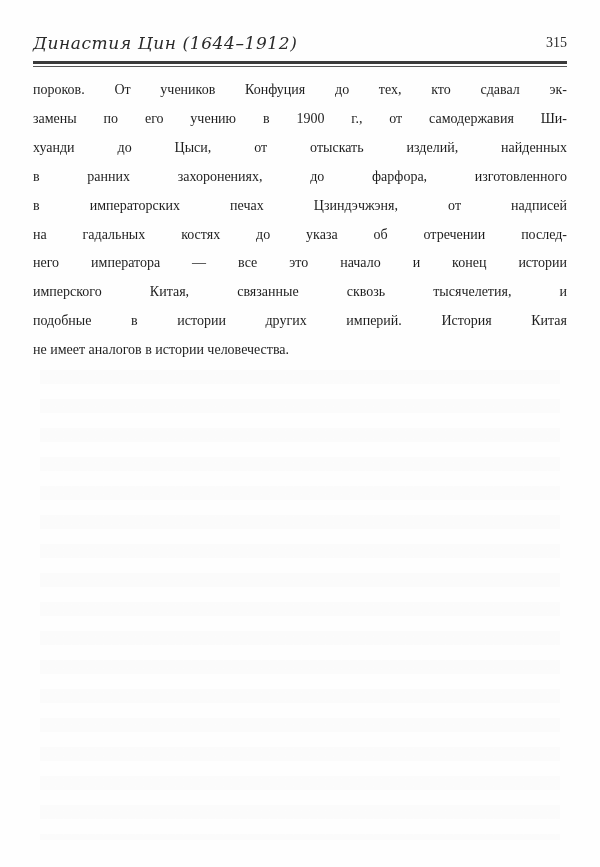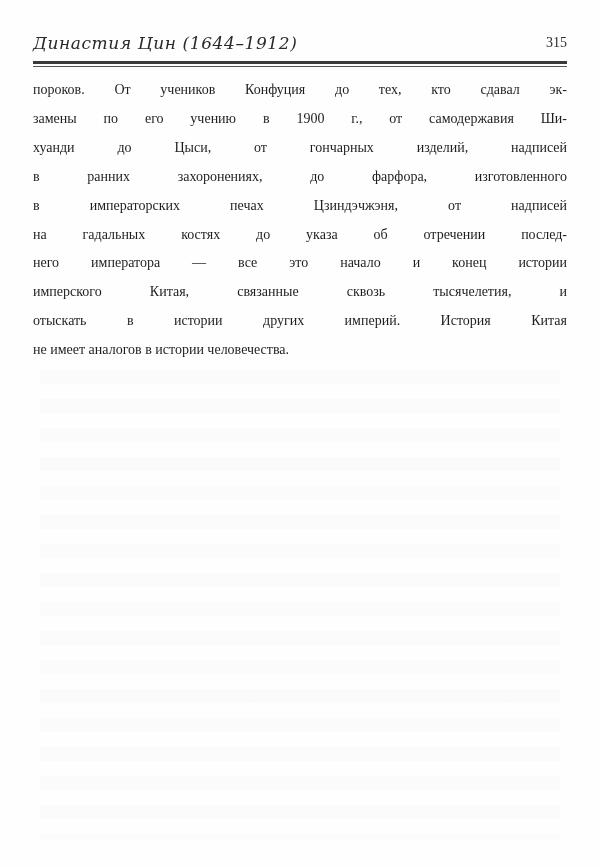--- a/index.html
+++ b/index.html
@@ -104,25 +104,25 @@
     <span class="running-title">Династия Цин (1644–1912)</span>
     <span class="page-number">315</span>
   </div>
 
   <div class="rule-thick"></div>
   <div class="rule-thin"></div>
 
   <div class="body-text">
     <span class="line">пороков. От учеников Конфуция до тех, кто сдавал эк-</span>
     <span class="line">замены по его учению в 1900 г., от самодержавия Ши-</span>
-    <span class="line">хуанди до Цыси, от гончарных изделий, надписей</span>
+    <span class="line">хуанди до Цыси, от отыскать изделий, найденных</span>
     <span class="line">в ранних захоронениях, до фарфора, изготовленного</span>
     <span class="line">в императорских печах Цзиндэчжэня, от надписей</span>
     <span class="line">на гадальных костях до указа об отречении послед-</span>
     <span class="line">него императора — все это начало и конец истории</span>
     <span class="line">имперского Китая, связанные сквозь тысячелетия, и</span>
-    <span class="line">отыскать в истории других империй. История Китая</span>
+    <span class="line">подобные в истории других империй. История Китая</span>
     <span class="line last">не имеет аналогов в истории человечества.</span>
   </div>
 
   <div class="bleed"></div>
 
 </div>
 
 </body></html>

